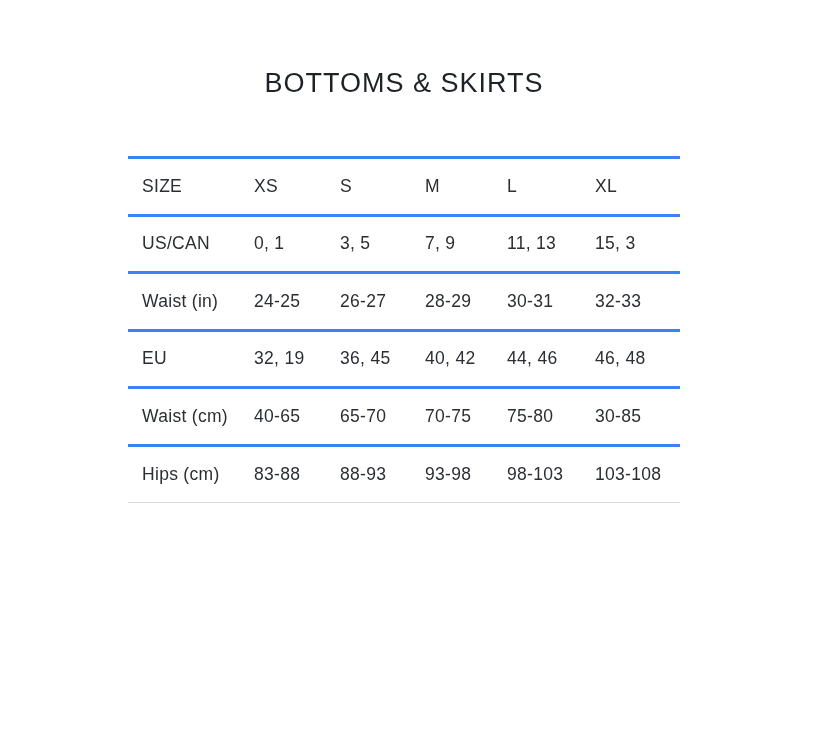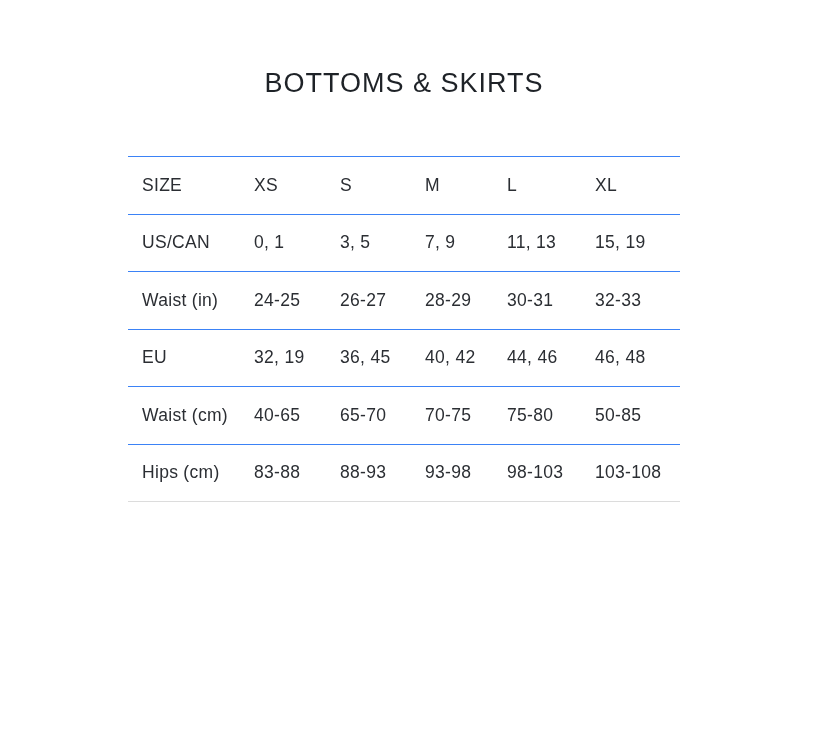--- a/index.html
+++ b/index.html
@@ -31,21 +31,21 @@
     line-height: 34px;
   }
   table.size-table {
     margin-top: 56px;
     width: 552px;
     border-collapse: collapse;
     table-layout: fixed;
   }
   table.size-table tr {
     height: 57.5px;
-    border-top: 1px solid #3b82f6;
+    border-top: 3px solid #3b82f6;
   }
   table.size-table tr:last-child {
     border-bottom: 1px solid #dcdcdc;
   }
   table.size-table td {
     font-size: 17.5px;
     font-weight: 400;
     letter-spacing: 0.3px;
     color: #2b2e33;
     vertical-align: middle;
@@ -90,21 +90,21 @@
           <td>L</td>
           <td>XL</td>
         </tr>
 
         <tr>
           <td class="row-label">US/CAN</td>
           <td>0, 1</td>
           <td>3, 5</td>
           <td>7, 9</td>
           <td>11, 13</td>
-          <td>15, 19</td>
+          <td>15, 3</td>
         </tr>
 
         <tr>
           <td class="row-label">Waist (in)</td>
           <td>24-25</td>
           <td>26-27</td>
           <td>28-29</td>
           <td>30-31</td>
           <td>32-33</td>
         </tr>
@@ -120,21 +120,21 @@
           <td>46, 48</td>
         </tr>
 
 
         <tr>
           <td class="row-label">Waist (cm)</td>
           <td>40-65</td>
           <td>65-70</td>
           <td>70-75</td>
           <td>75-80</td>
-          <td>50-85</td>
+          <td>30-85</td>
         </tr>
 
         <tr>
           <td class="row-label">Hips (cm)</td>
           <td>83-88</td>
           <td>88-93</td>
           <td>93-98</td>
           <td>98-103</td>
           <td>103-108</td>
         </tr>

